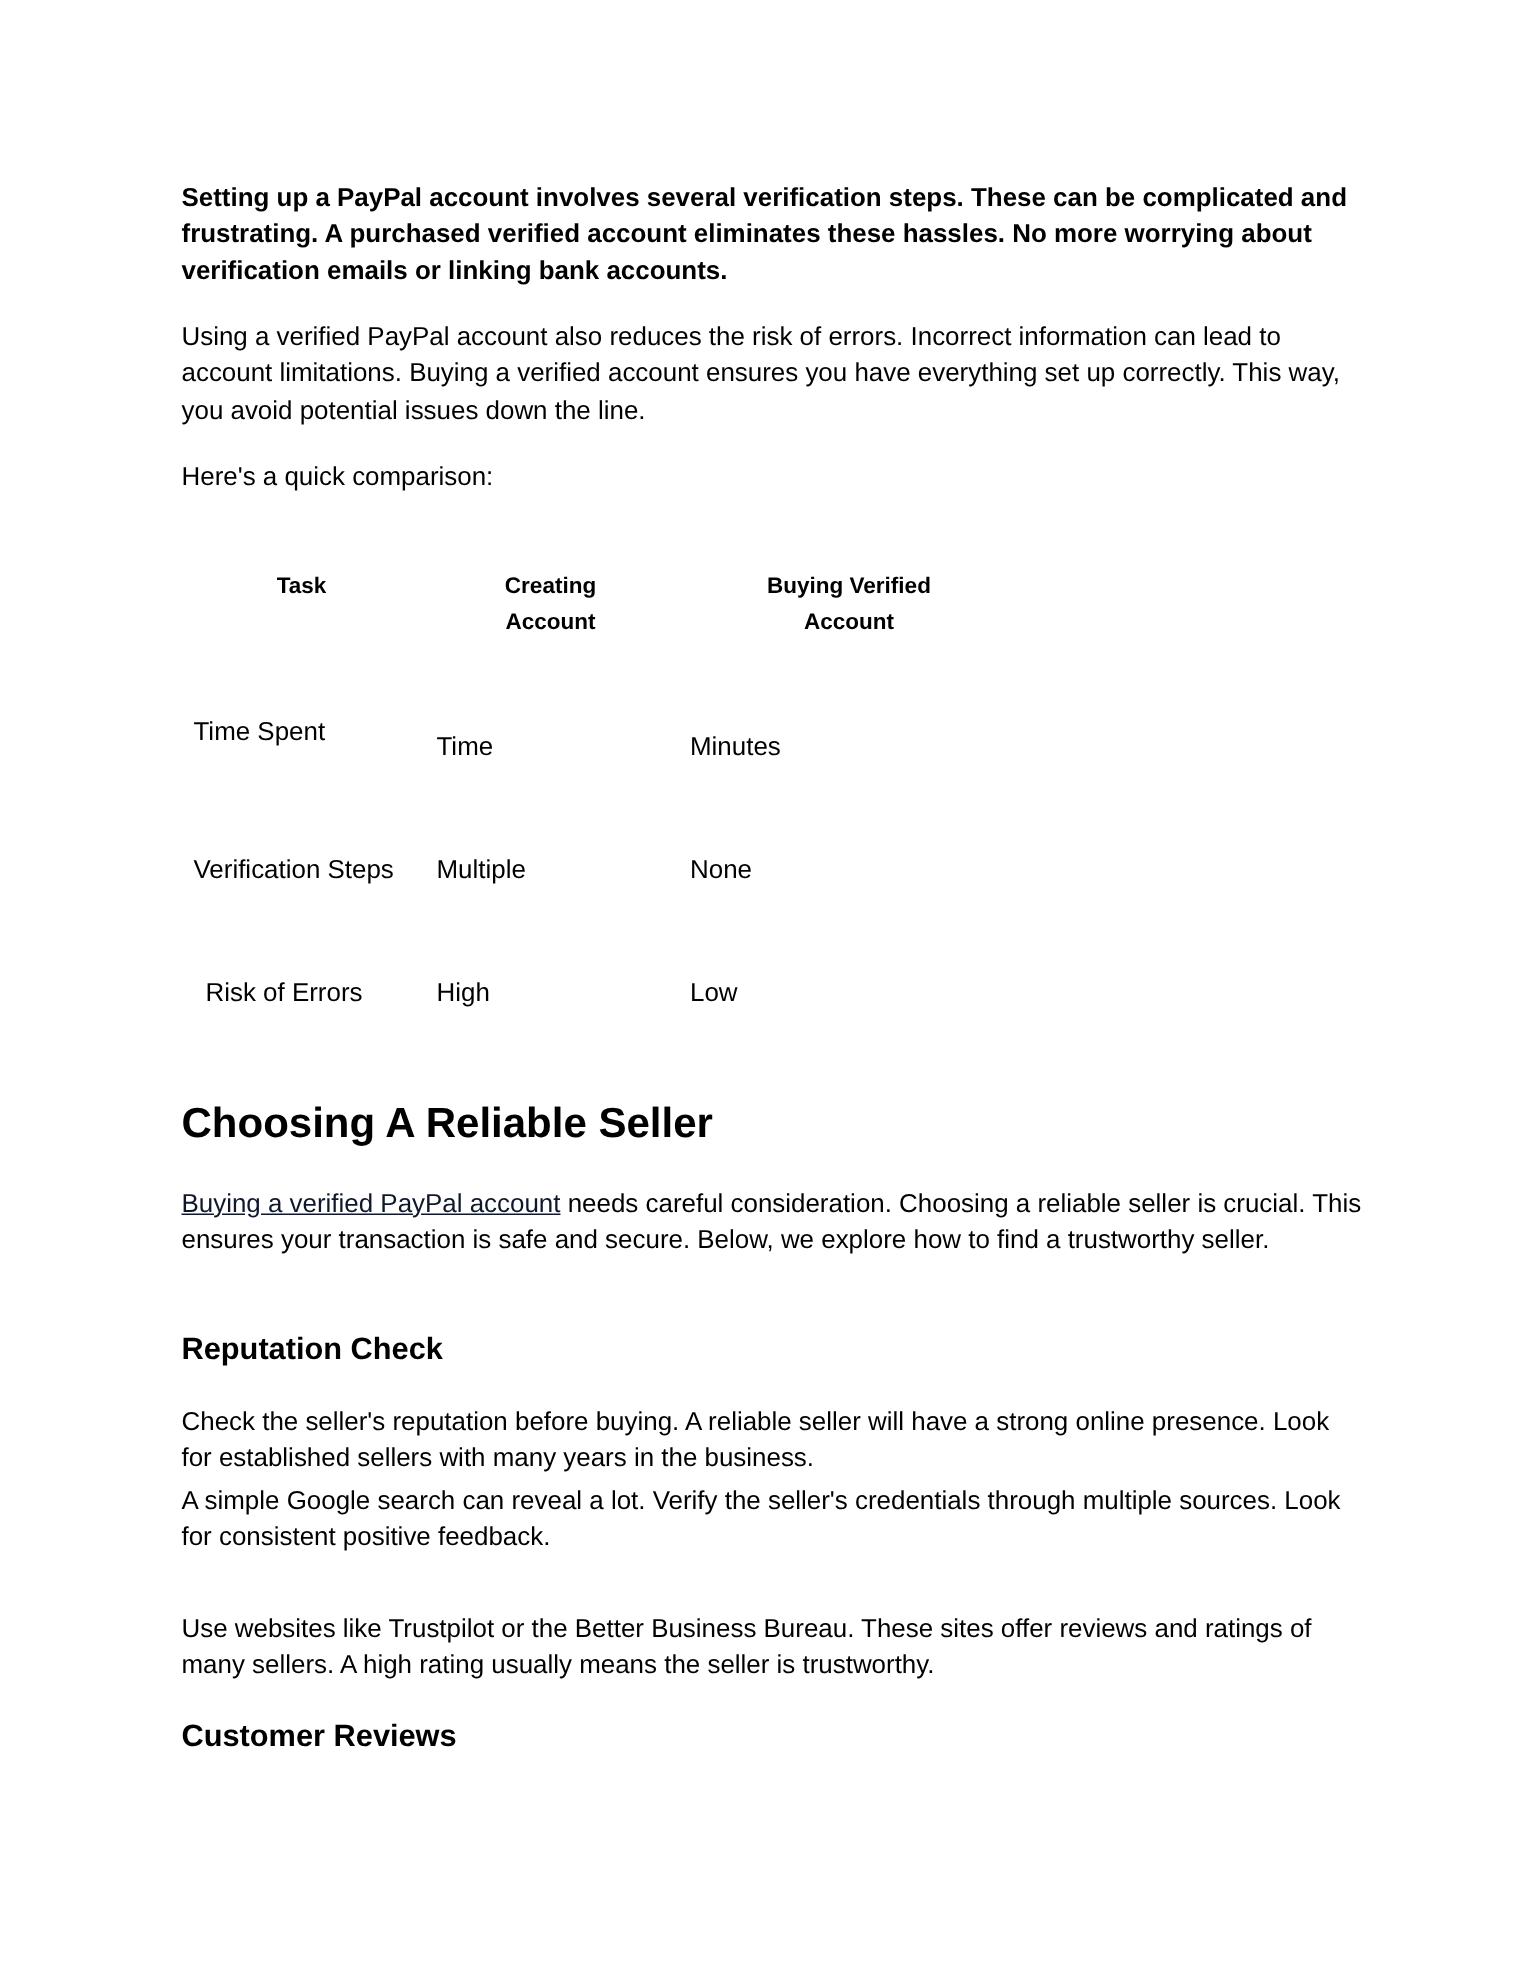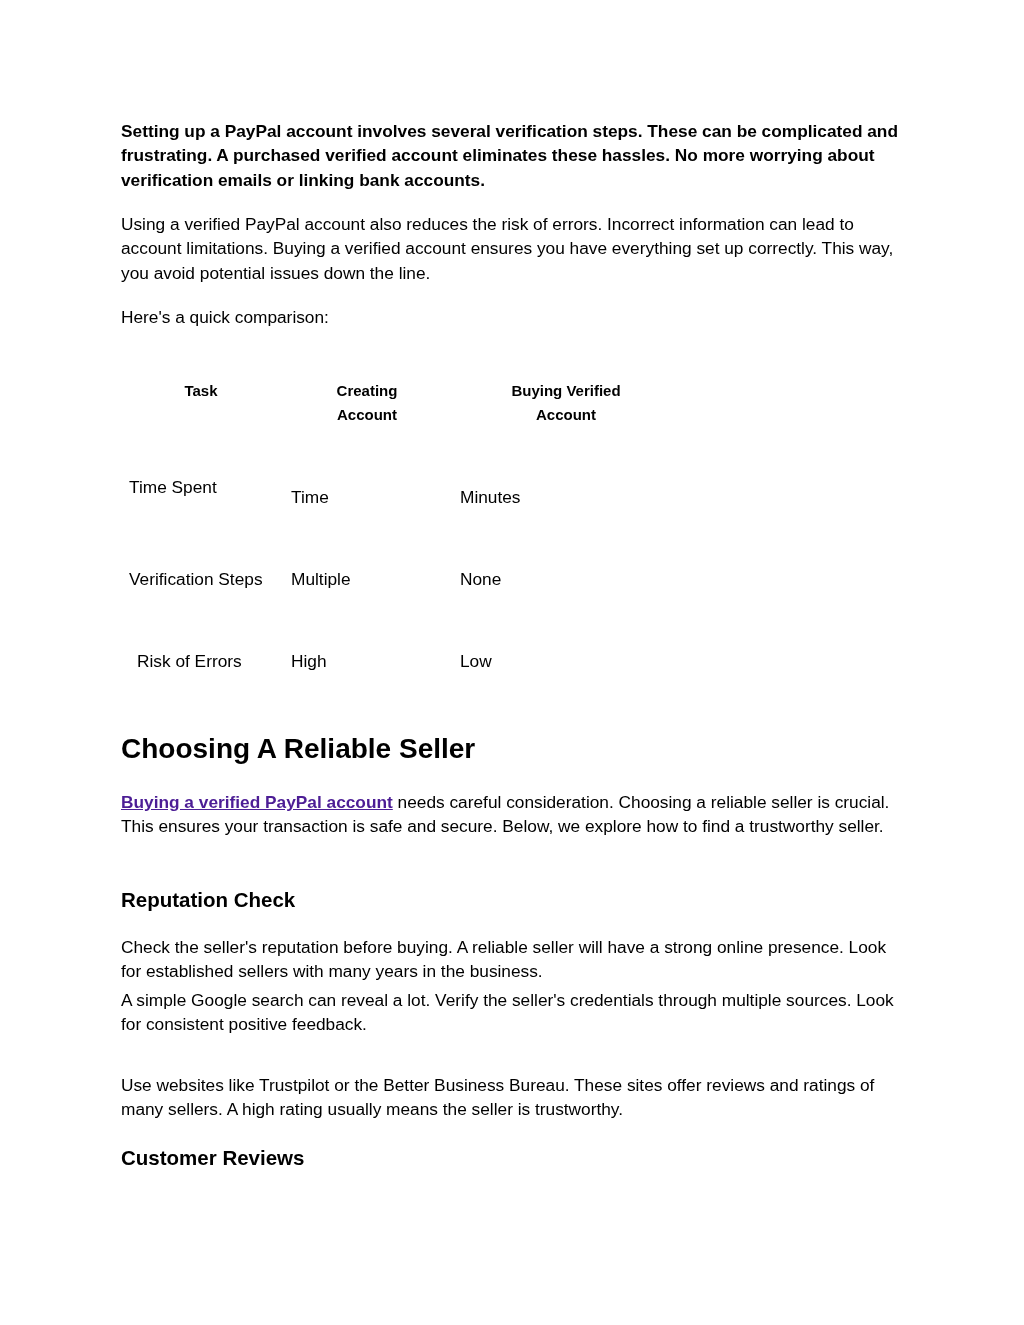--- a/index.html
+++ b/index.html
@@ -9,21 +9,21 @@
   p.body { font-size: 17.3px; line-height: 24.4px; margin: 0; }
   .abs { position: absolute; }
   #p1 { top: 119px; font-weight: bold; }
   #p2 { top: 212px; }
   #p3 { top: 305px; }
   .tbl { position: absolute; left: 0; top: 0; width: 790px; }
   .th { position: absolute; font-weight: bold; font-size: 15px; line-height: 24.4px; text-align: center; }
   .td { position: absolute; font-size: 17.3px; line-height: 24.4px; white-space: nowrap; }
   h2 { position: absolute; margin: 0; font-size: 28px; font-weight: bold; top: 733px; left: 0; white-space: nowrap; }
   h3 { position: absolute; margin: 0; font-size: 20.5px; font-weight: bold; left: 0; white-space: nowrap; }
-  a.link { color: #4c1d95; font-weight: bold; text-decoration: underline; }
+  a.link { color: #0f172a; font-weight: normal; text-decoration: underline; }
   #p4 { top: 790px; }
   #h3a { top: 888px; }
   #p5 { top: 935px; }
   #p6 { top: 988px; }
   #p7 { top: 1073px; }
   #h3b { top: 1146px; }
 </style>
 </head>
 <body>
 

